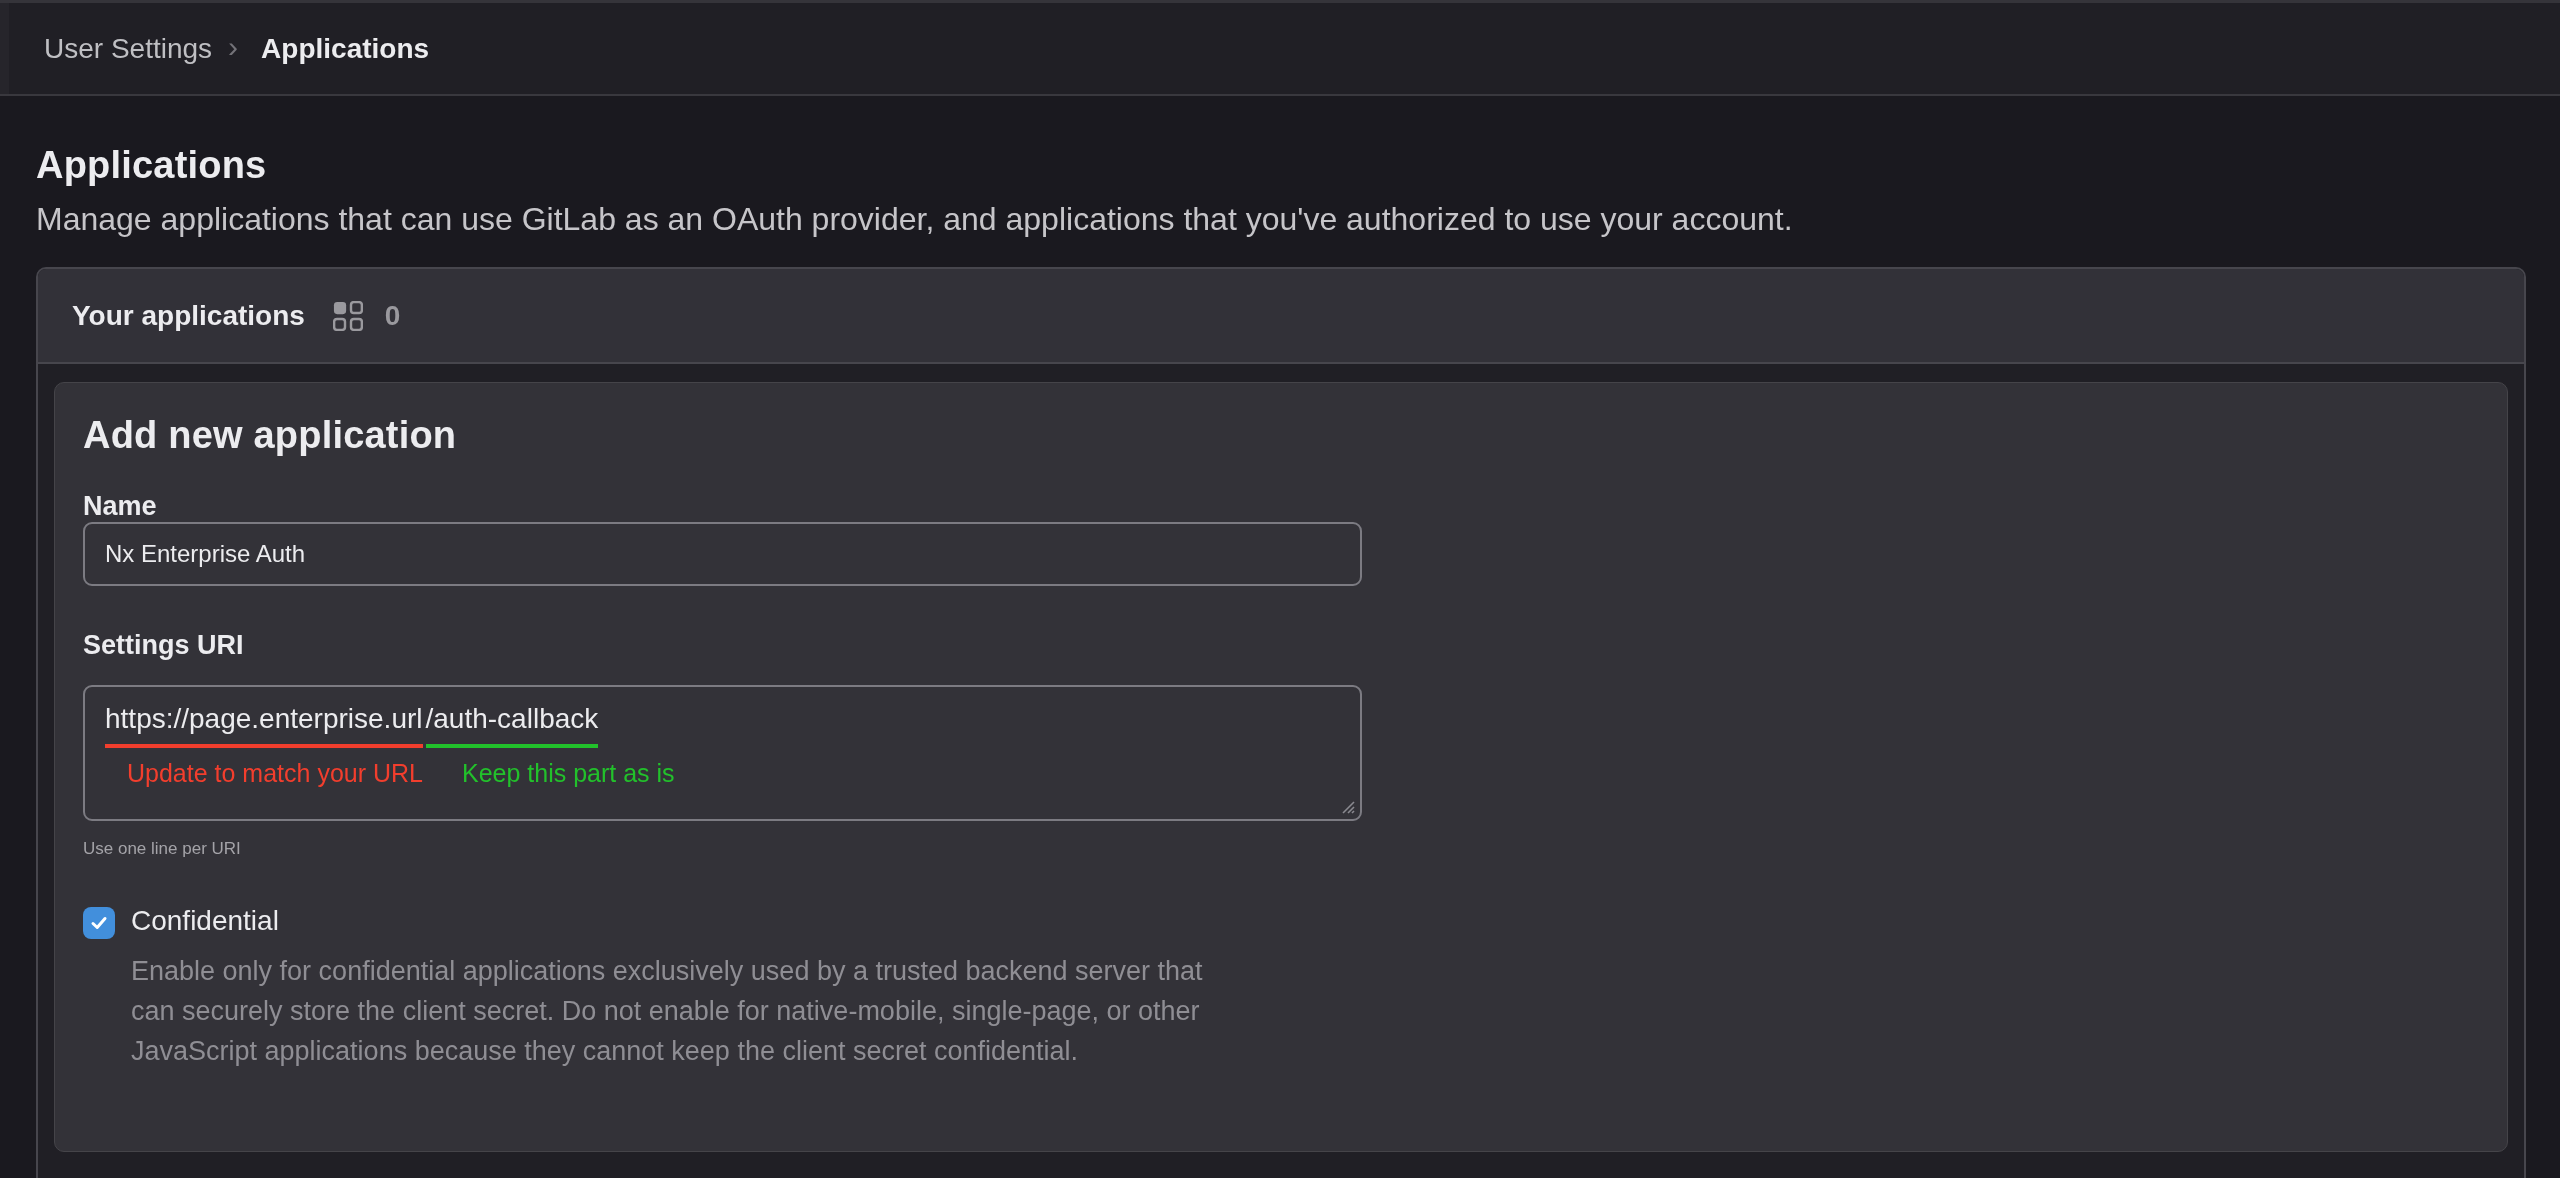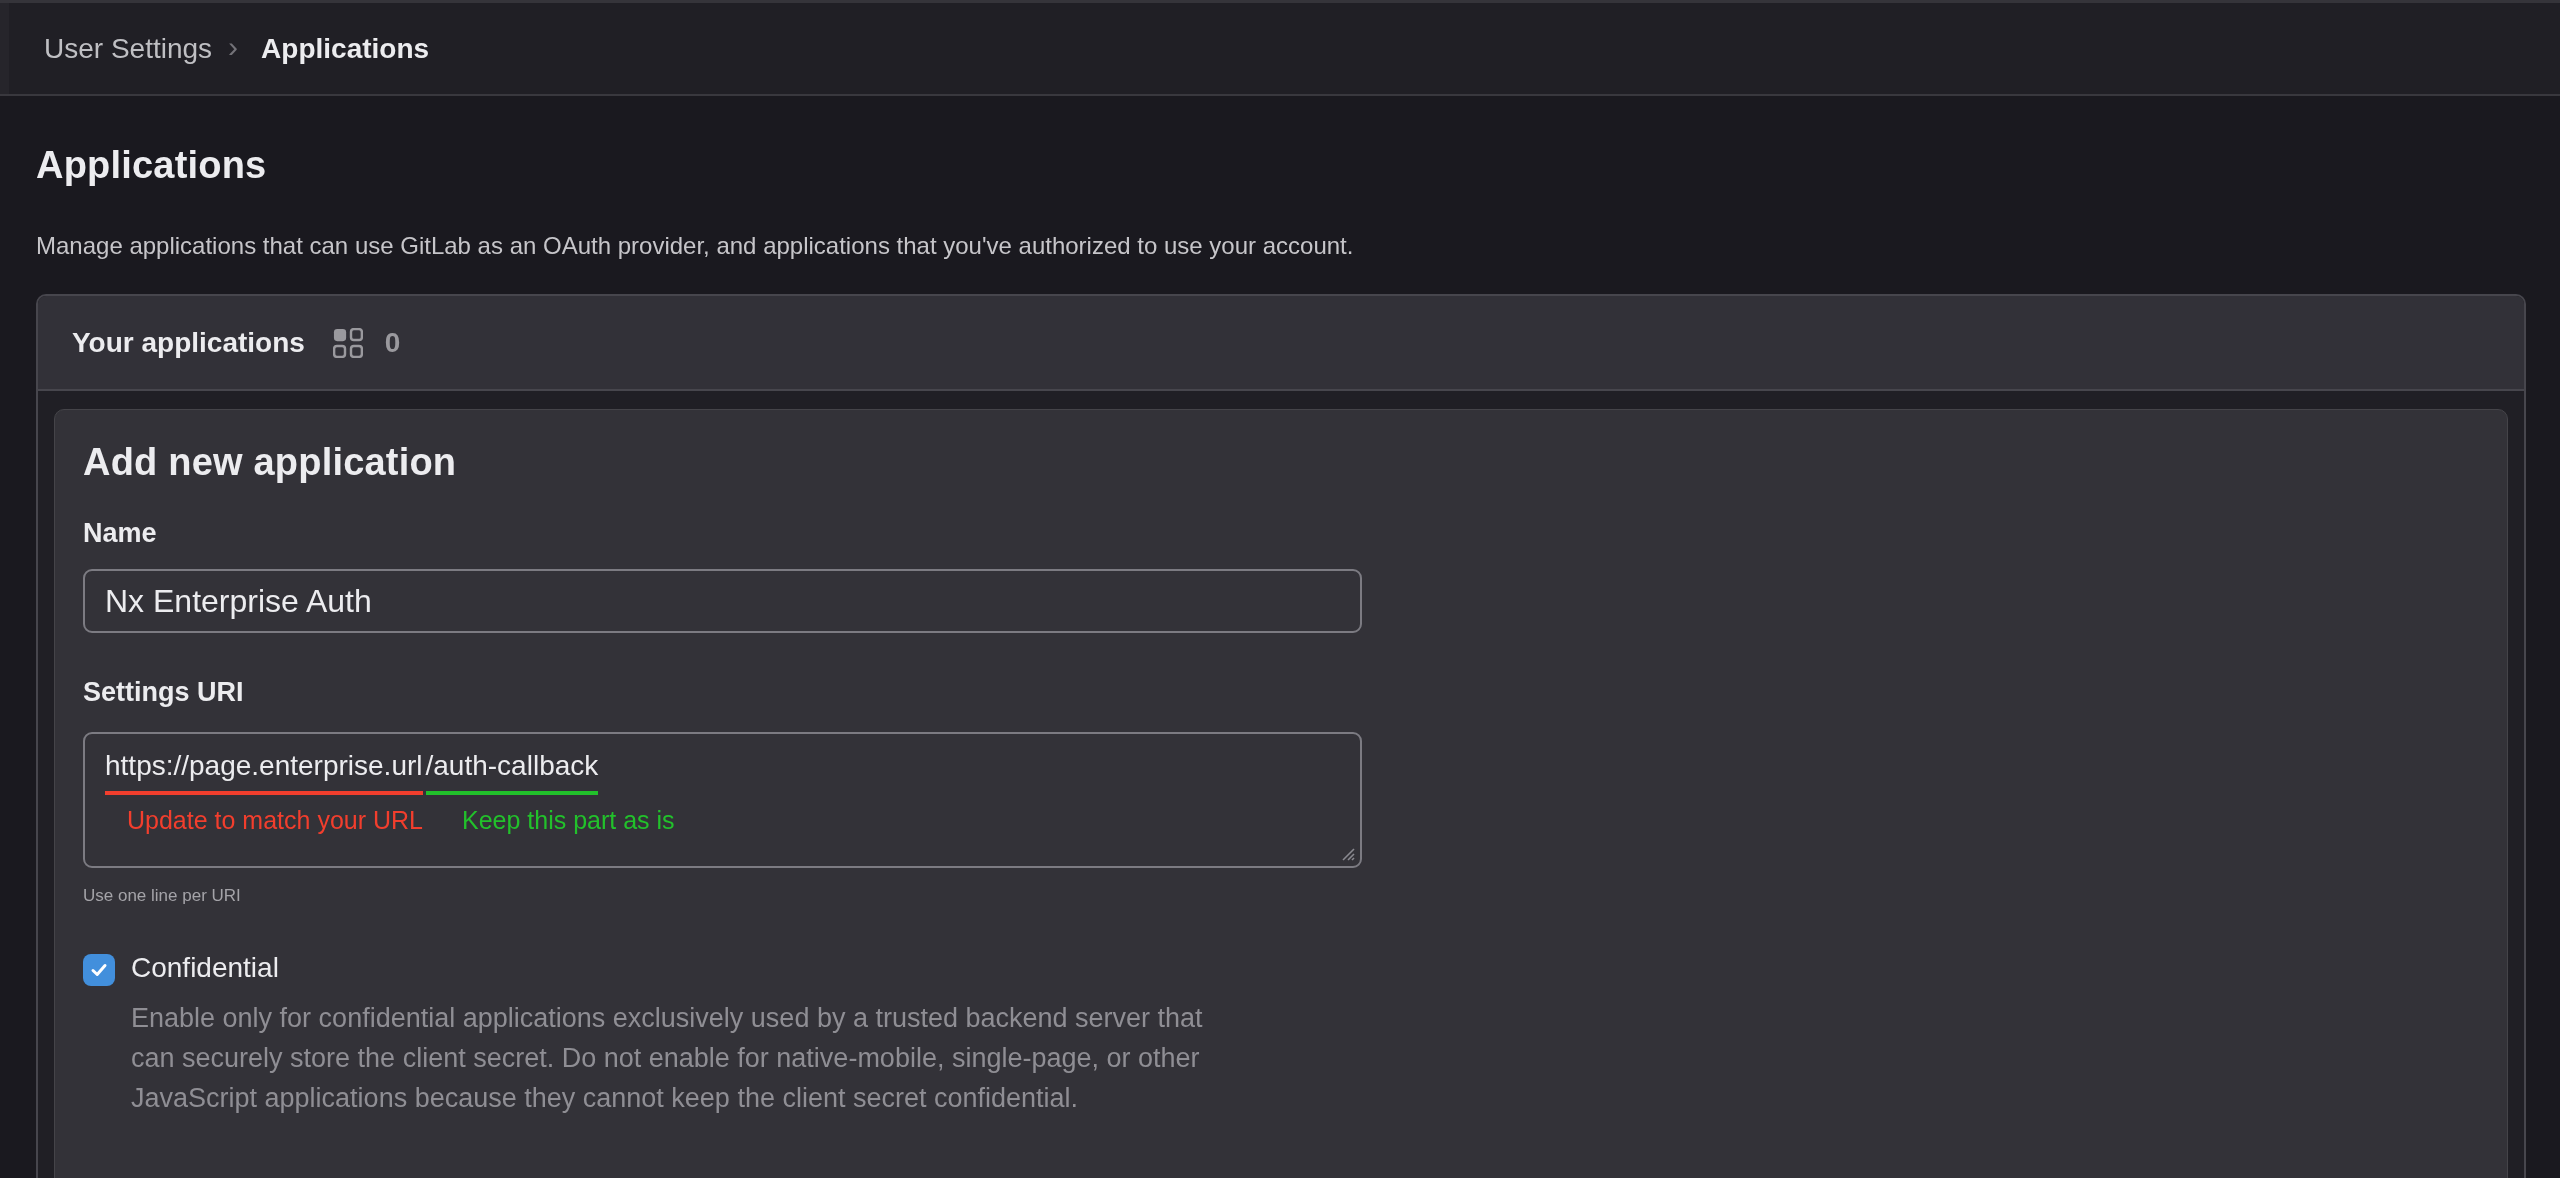--- a/index.html
+++ b/index.html
@@ -62,21 +62,21 @@
     display:flex;align-items:center;gap:14px;
     padding:0 18px;
   }
   .searchbox svg{flex:0 0 auto;}
   .searchbox input{
     flex:1;background:transparent;border:none;outline:none;
     font-family:inherit;font-size:27px;color:var(--text-primary);
   }
   .searchbox input::placeholder{color:var(--text-placeholder);}
   h1.page-title{margin-top:49px;font-size:38px;font-weight:700;line-height:40px;color:var(--text-primary);letter-spacing:.2px;}
-  p.page-desc{margin-top:44px;font-size:24px;line-height:34px;color:var(--text-desc);}
+  p.page-desc{margin-top:17px;font-size:32px;line-height:34px;color:var(--text-desc);}
   
   .panel{
     margin-top:31px;
     border:2px solid var(--panel-border);
     border-radius:10px;
     overflow:hidden;
   }
   .panel-header{
     height:95px;background:var(--panel-header-bg);
     border-bottom:2px solid var(--panel-border);
@@ -93,26 +93,26 @@
     border:1px solid var(--card-border);
     border-radius:10px;
     padding:30px 28px 80px 28px;
     min-height:700px;
   }
   .card-title{font-size:38px;font-weight:700;line-height:44px;color:var(--text-primary);letter-spacing:.2px;}
   .field-label{display:block;font-size:27px;font-weight:700;color:var(--text-primary);}
   .lbl-name{margin-top:34px;}
   .lbl-redirect{margin-top:44px;}
   .text-input{
-    display:block;margin-top:20px;
+    display:block;
     width:1279px;height:64px;
     background:transparent;
     border:2px solid var(--input-border);
     border-radius:9px;
-    font-family:inherit;font-size:32px;color:var(--text-primary);
+    font-family:inherit;font-size:24px;color:var(--text-primary);
     padding:16px 20px;outline:none;
   }
   
   .textarea{
     position:relative;margin-top:24px;
     width:1279px;height:136px;
     border:2px solid var(--input-border);
     border-radius:9px;
     font-size:28px;color:var(--text-primary);
     padding:16px 20px;

